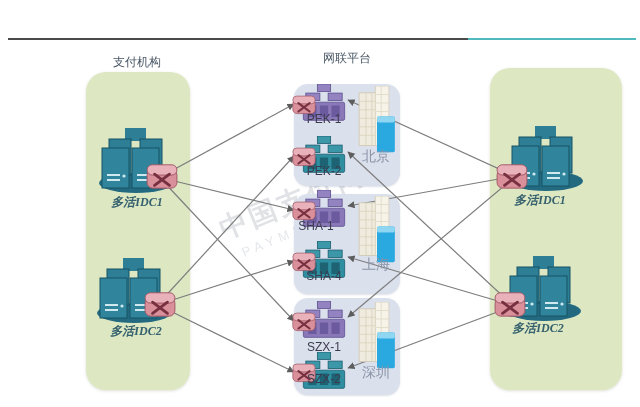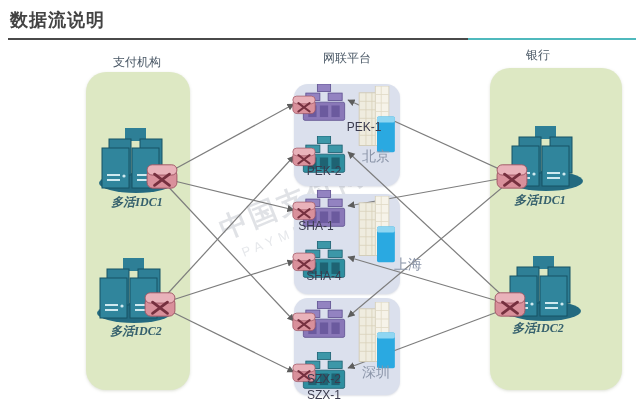--- a/index.html
+++ b/index.html
@@ -73,32 +73,30 @@
         <rect x="1" y="8" width="22" height="62" fill="#efecdf" stroke="#cfc8b2"></rect>
         <path d="M1 18 h22 M1 28 h22 M1 38 h22 M1 48 h22 M1 58 h22 M9 8 v62 M16 8 v62" stroke="#d9d2bc" stroke-width="1" fill="none"></path>
         <rect x="20" y="0" width="16" height="70" fill="#f6f3e9" stroke="#d5cfba"></rect>
         <path d="M20 10 h16 M20 20 h16 M20 30 h16 M20 40 h16 M27 0 v70" stroke="#e0dac6" stroke-width="1" fill="none"></path>
         <rect x="22" y="36" width="21" height="42" rx="2" fill="#2aa9e1"></rect>
         <rect x="22" y="36" width="21" height="7" rx="2" fill="#8fd6f2"></rect>
       </symbol>
     </defs>
   </svg>
 
-  <div class="abs title z4">数据流说明</div>
   <div class="abs rule-dark z4"></div>
   <div class="abs rule-teal z4"></div>
 
   <div class="abs watermark z1">
     <div class="wm1">中国支付网</div>
     <div class="wm2">PAYMENT.CN</div>
   </div>
 
   <div class="abs col-header z4" style="left:87px;top:54px;">支付机构</div>
   <div class="abs col-header z4" style="left:297px;top:50px;">网联平台</div>
-  <div class="abs col-header z4" style="left:488px;top:47px;">银行</div>
 
   <div class="abs zone-green z2" style="left:86px;top:72px;width:104px;height:318px;"></div>
   <div class="abs zone-green z2" style="left:490px;top:68px;width:132px;height:322px;"></div>
   <div class="abs zone-blue z2" style="left:294px;top:84px;width:106px;height:102px;"></div>
   <div class="abs zone-blue z2" style="left:294px;top:194px;width:106px;height:100px;"></div>
   <div class="abs zone-blue z2" style="left:294px;top:298px;width:106px;height:97px;"></div>
 
   <svg id="links" class="layer z3" width="640" height="407">
     <defs>
       <marker id="arr" markerWidth="7" markerHeight="7" refX="5.5" refY="3" orient="auto-start-reverse">
@@ -137,21 +135,21 @@
 
   <svg class="abs z4" style="left:358px;top:86px;" width="38" height="68">
       <use href="#sym-buildings"></use>
     </svg>
   <svg class="abs z4" style="left:300px;top:84px;" width="48" height="38">
       <use href="#sym-node-purple"></use>
     </svg>
   <svg class="abs z4" style="left:292px;top:94px;" width="24" height="21">
       <use href="#sym-router"></use>
     </svg>
-  <div class="abs node-label z4" style="left:294px;top:120px;margin-left:40px;">PEK-1</div>
+  <div class="abs node-label z4" style="left:294px;top:112px;">PEK-1</div>
   <svg class="abs z4" style="left:300px;top:136px;" width="48" height="38">
       <use href="#sym-node-teal"></use>
     </svg>
   <svg class="abs z4" style="left:292px;top:146px;" width="24" height="21">
       <use href="#sym-router"></use>
     </svg>
   <div class="abs node-label z4" style="left:294px;top:164px;">PEK-2</div>
   <div class="abs city-label z4" style="left:354px;top:148px;">北京</div>
 
   <svg class="abs z4" style="left:358px;top:196px;" width="38" height="68">
@@ -164,32 +162,32 @@
       <use href="#sym-router"></use>
     </svg>
   <div class="abs node-label z4" style="left:286px;top:219px;">SHA-1</div>
   <svg class="abs z4" style="left:300px;top:241px;" width="48" height="38">
       <use href="#sym-node-teal"></use>
     </svg>
   <svg class="abs z4" style="left:292px;top:251px;" width="24" height="21">
       <use href="#sym-router"></use>
     </svg>
   <div class="abs node-label z4" style="left:294px;top:269px;">SHA-4</div>
-  <div class="abs city-label z4" style="left:354px;top:256px;margin-left:32px;">上海</div>
+  <div class="abs city-label z4" style="left:354px;top:256px;">上海</div>
 
   <svg class="abs z4" style="left:358px;top:302px;" width="38" height="68">
       <use href="#sym-buildings"></use>
     </svg>
   <svg class="abs z4" style="left:300px;top:301px;" width="48" height="38">
       <use href="#sym-node-purple"></use>
     </svg>
   <svg class="abs z4" style="left:292px;top:311px;" width="24" height="21">
       <use href="#sym-router"></use>
     </svg>
-  <div class="abs node-label z4" style="left:294px;top:340px;margin-top:48px;">SZX-1</div>
+  <div class="abs node-label z4" style="left:294px;top:340px;">SZX-1</div>
   <svg class="abs z4" style="left:300px;top:352px;" width="48" height="38">
       <use href="#sym-node-teal"></use>
     </svg>
   <svg class="abs z4" style="left:292px;top:362px;" width="24" height="21">
       <use href="#sym-router"></use>
     </svg>
   <div class="abs node-label z4" style="left:294px;top:372px;">SZX-2</div>
   <div class="abs city-label z4" style="left:354px;top:364px;">深圳</div>
 
   <svg class="abs z4" style="left:506px;top:124px;" width="80" height="68">

